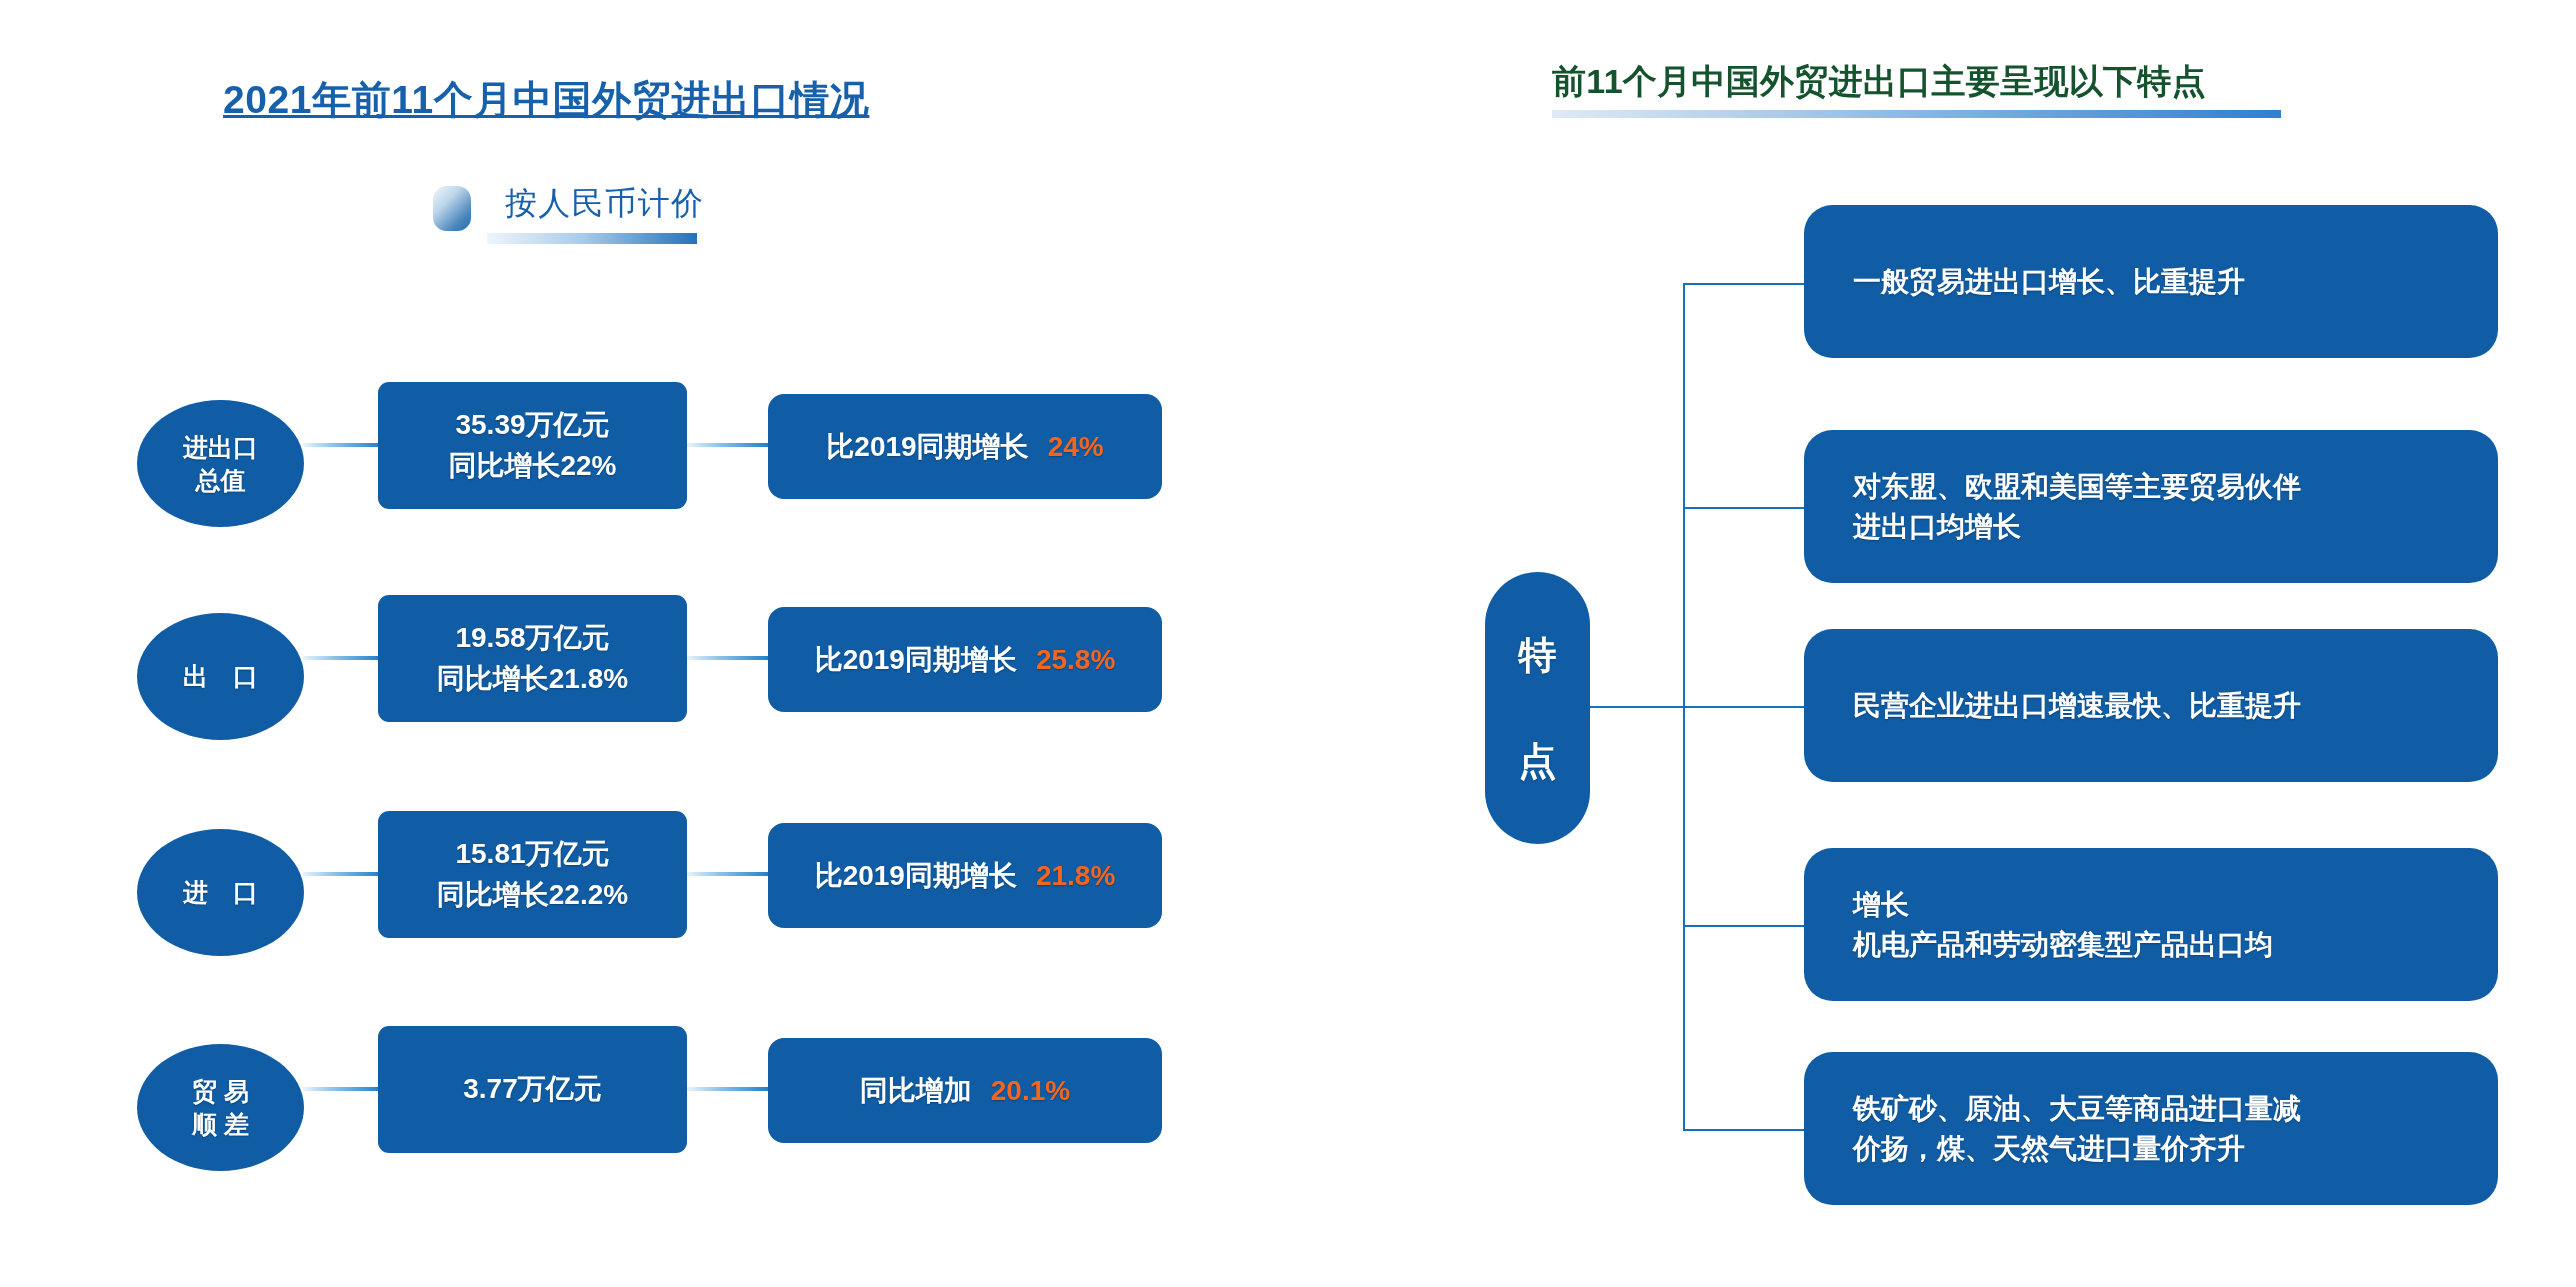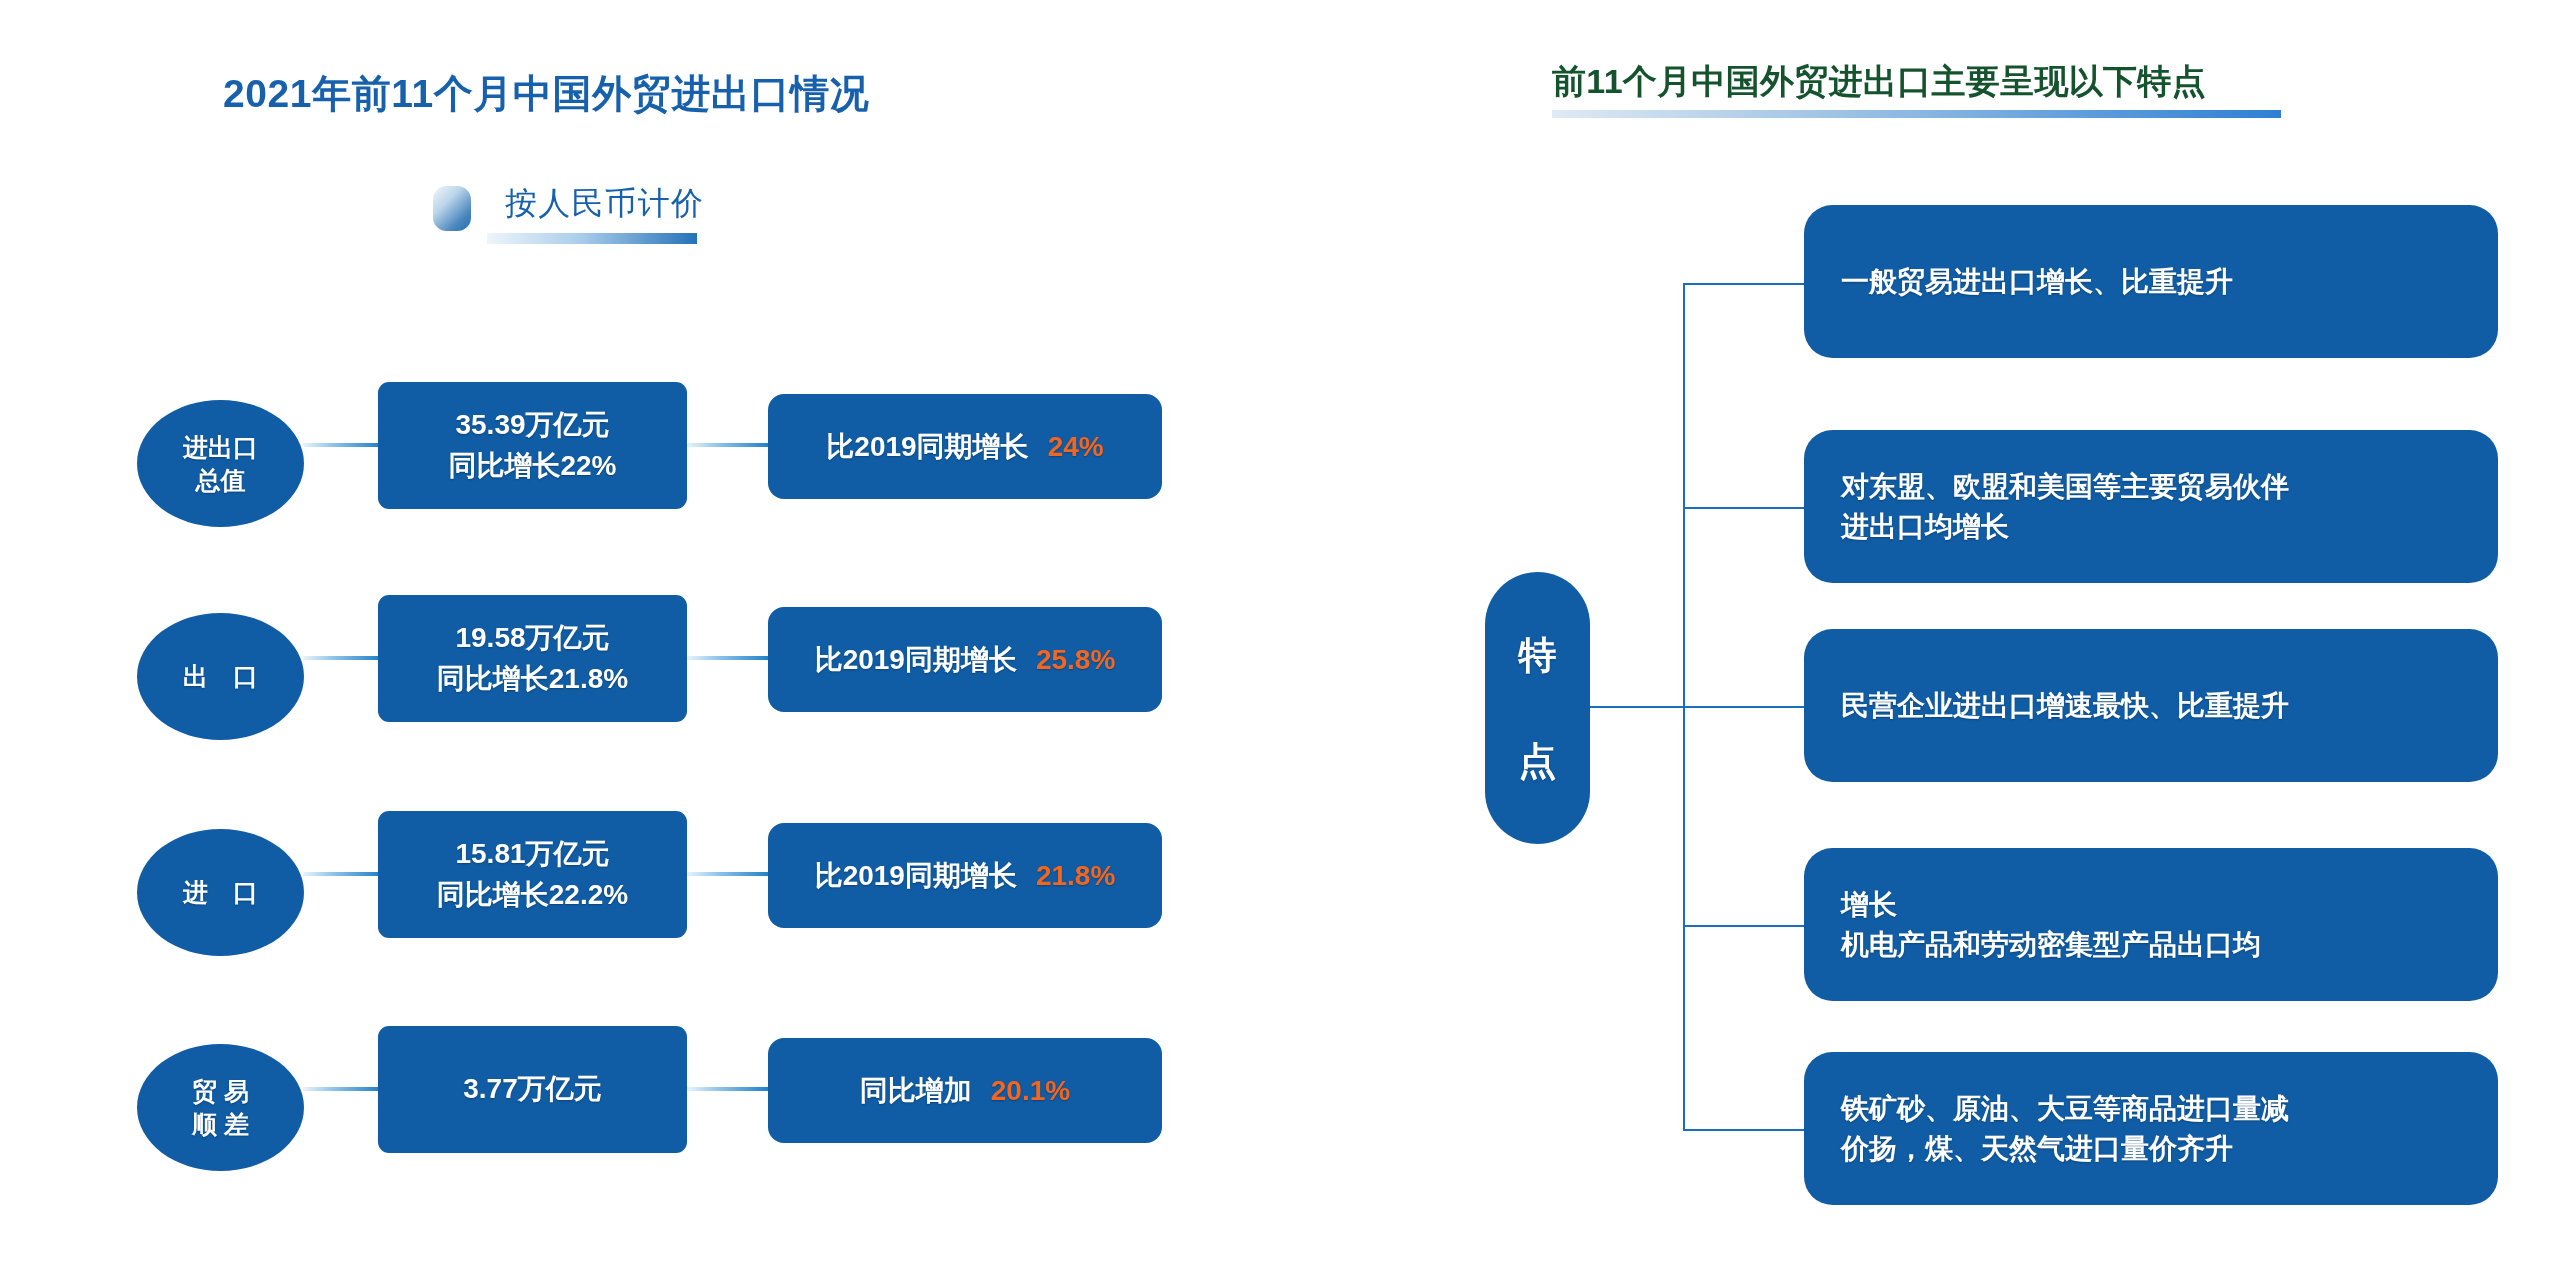--- a/index.html
+++ b/index.html
@@ -13,26 +13,27 @@
     position: relative;
     overflow: hidden;
     font-family: "Liberation Sans", "DejaVu Sans", sans-serif;
     -webkit-font-smoothing: antialiased;
   }
 
   
   .left-title {
     position: absolute;
     left: 223px;
-    top: 67px;
+    top: 73px;
     font-size: 39px;
     font-weight: bold;
     color: #1761ac;
     letter-spacing: 0.6px;
     white-space: nowrap;
+    text-decoration: underline;
   }
   .right-title-wrap {
     position: absolute;
     left: 1552px;
     top: 59px;
     width: 729px;
   }
   .right-title {
     font-size: 34px;
     font-weight: bold;
@@ -213,21 +214,21 @@
     left: 1804px;
     border-radius: 28.4px;
     background: #105da5;
     color: #ffffff;
     font-size: 28px;
     font-weight: bold;
     line-height: 1.42;
     display: flex;
     flex-direction: column;
     justify-content: center;
-    padding: 0 37px;
+    padding: 0 49px;
     box-sizing: border-box;
     width: 694px;
     text-shadow: 0 1.2px 1.9px rgba(0,0,0,0.28);
   }
   .card .ln { display: block; white-space: nowrap; }
 </style>
 </head>
 <body>
 
 <div class="left-title">2021年前11个月中国外贸进出口情况</div>

